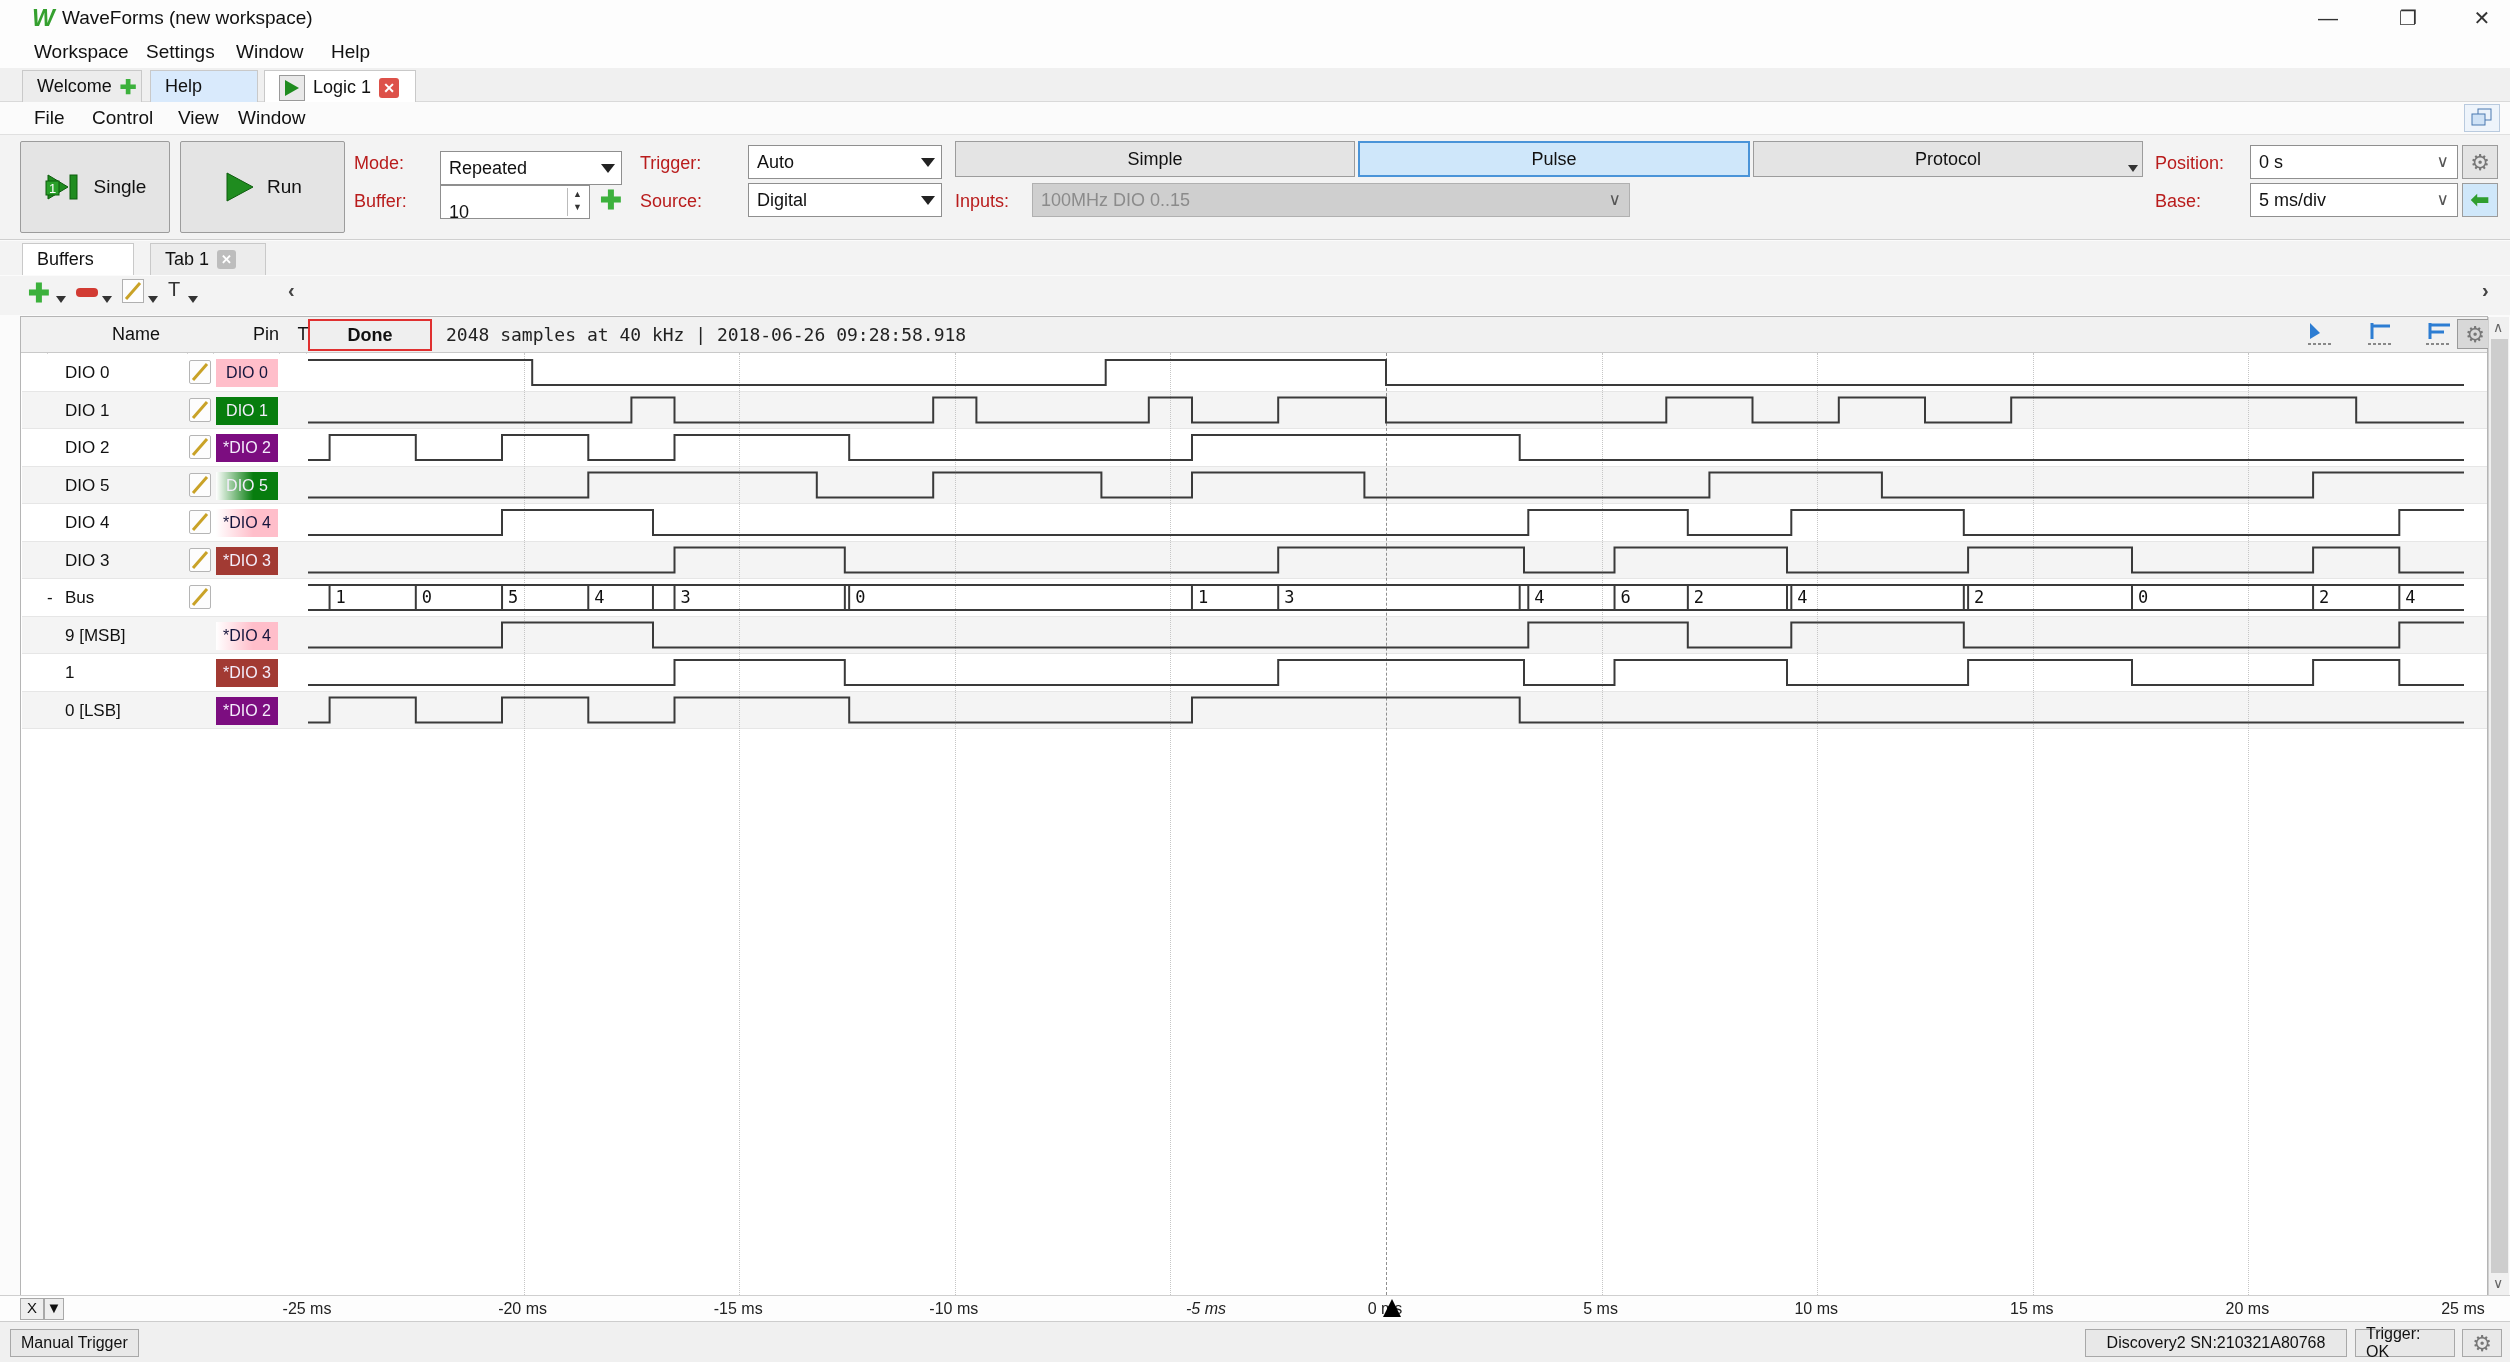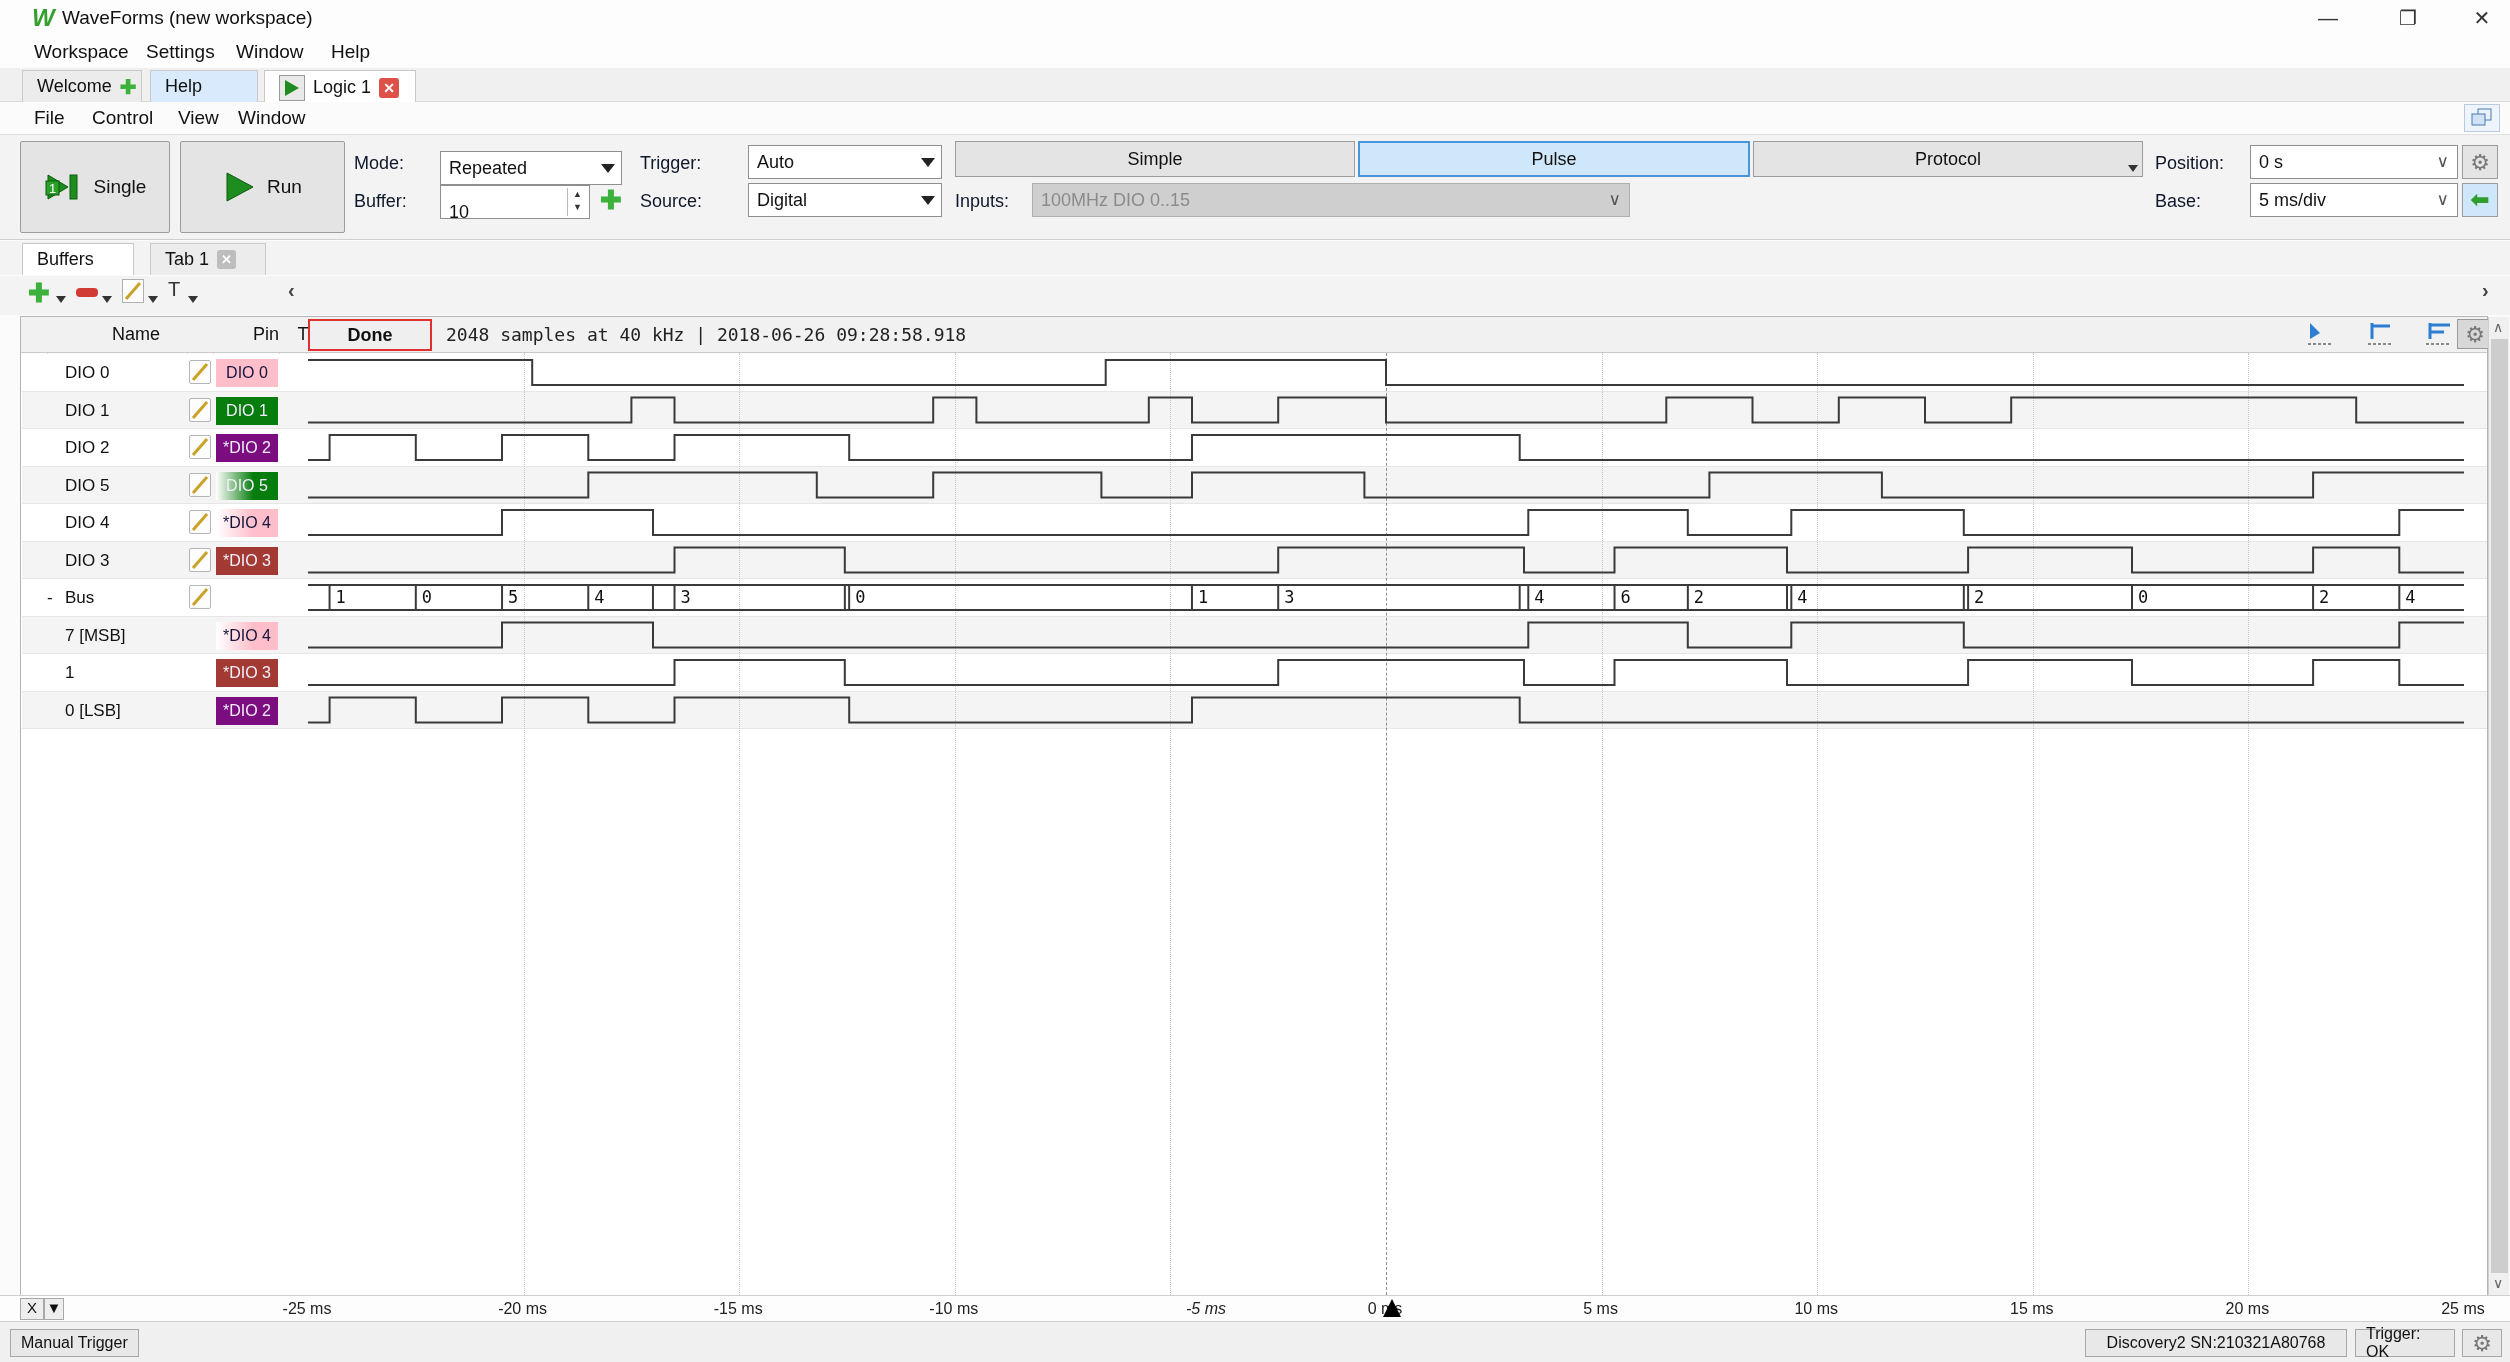--- a/index.html
+++ b/index.html
@@ -27,21 +27,21 @@
   .play-tri { width:0; height:0; border-left:14px solid #1f8c1f; border-top:8px solid transparent; border-bottom:8px solid transparent; }
   .closebox-red { width:20px; height:20px; background:#dd5149; border-radius:3px; color:#fff; font-size:14px; line-height:20px; text-align:center; font-weight:bold; }
   .closebox-gray { width:19px; height:19px; background:#bdbdbd; border-radius:3px; color:#fff; font-size:13px; line-height:19px; text-align:center; font-weight:bold; }
 
   .menubar2 { position:absolute; left:0; top:102px; width:2510px; height:32px; background:#fbfbfb; }
 
   
   .toolbar { position:absolute; left:0; top:134px; width:2510px; height:106px; background:#f3f3f3; border-top:1px solid #e0e0e0; border-bottom:1px solid #cfcfcf; }
   .bigbtn { position:absolute; top:6px; height:92px; background:#e4e4e4; border:1px solid #9c9c9c; border-radius:2px;
             display:flex; align-items:center; justify-content:center; gap:10px; font-size:19px; }
-  .lbl { position:absolute; font-size:18px; color:#0f172a; }
+  .lbl { position:absolute; font-size:18px; color:#b91c1c; }
   .combo { position:absolute; height:34px; background:#fff; border:1px solid #8f8f8f; font-size:18px; padding:4px 8px; display:flex; align-items:center; }
   .combo .arr { position:absolute; right:6px; top:12px; width:0; height:0; border-left:7px solid transparent; border-right:7px solid transparent; border-top:9px solid #222; }
   .combo.disabled { background:#cfcfcf; color:#8b8b8b; border-color:#b0b0b0; }
   .combo .chev { position:absolute; right:8px; top:5px; font-size:17px; color:#555; }
   .segbtn { position:absolute; top:6px; height:36px; background:#e4e4e4; border:1px solid #9c9c9c; font-size:18px;
             display:flex; align-items:center; justify-content:center; }
   .segbtn.active { background:#cfe7fa; border:2px solid #4a94d8; }
   .spin { position:absolute; height:34px; background:#fff; border:1px solid #8f8f8f; font-size:18px; padding:16px 8px; }
   .spin .ud { position:absolute; right:2px; top:2px; width:20px; height:28px; border-left:1px solid #bbb; font-size:9px; color:#333; text-align:center; line-height:13px; }
   .sqbtn { position:absolute; height:34px; background:#e4e4e4; border:1px solid #9c9c9c; display:flex; align-items:center; justify-content:center; }
@@ -347,21 +347,21 @@
           <span class="pin-cell" style="top: 229.5px; background: rgb(162, 58, 51); color: rgb(244, 238, 252);">*DIO 3</span>
         </div>
         <div>
           <span class="sig-gutter" style="top: 271px;">-</span>
           <span class="sig-name" style="top: 271px;">Bus</span>
           <span class="note-ico" style="top: 268px;"><svg width="20" height="22">
               <line x1="3" y1="19" x2="17" y2="3" stroke="#c9a227" stroke-width="3"></line>
             </svg></span>
         </div>
         <div>
-          <span class="sig-name" style="top: 308.5px;">7 [MSB]</span>
+          <span class="sig-name" style="top: 308.5px;">9 [MSB]</span>
           <span class="pin-cell" style="top: 304.5px; background-image: linear-gradient(90deg, rgb(255, 255, 255), rgb(255, 190, 202) 60%); color: rgb(20, 20, 60);">*DIO 4</span>
         </div>
         <div>
           <span class="sig-name" style="top: 346px;">1</span>
           <span class="pin-cell" style="top: 342px; background: rgb(162, 58, 51); color: rgb(244, 238, 252);">*DIO 3</span>
         </div>
         <div>
           <span class="sig-name" style="top: 383.5px;">0 [LSB]</span>
           <span class="pin-cell" style="top: 379.5px; background: rgb(124, 13, 128); color: rgb(244, 238, 252);">*DIO 2</span>
         </div>

